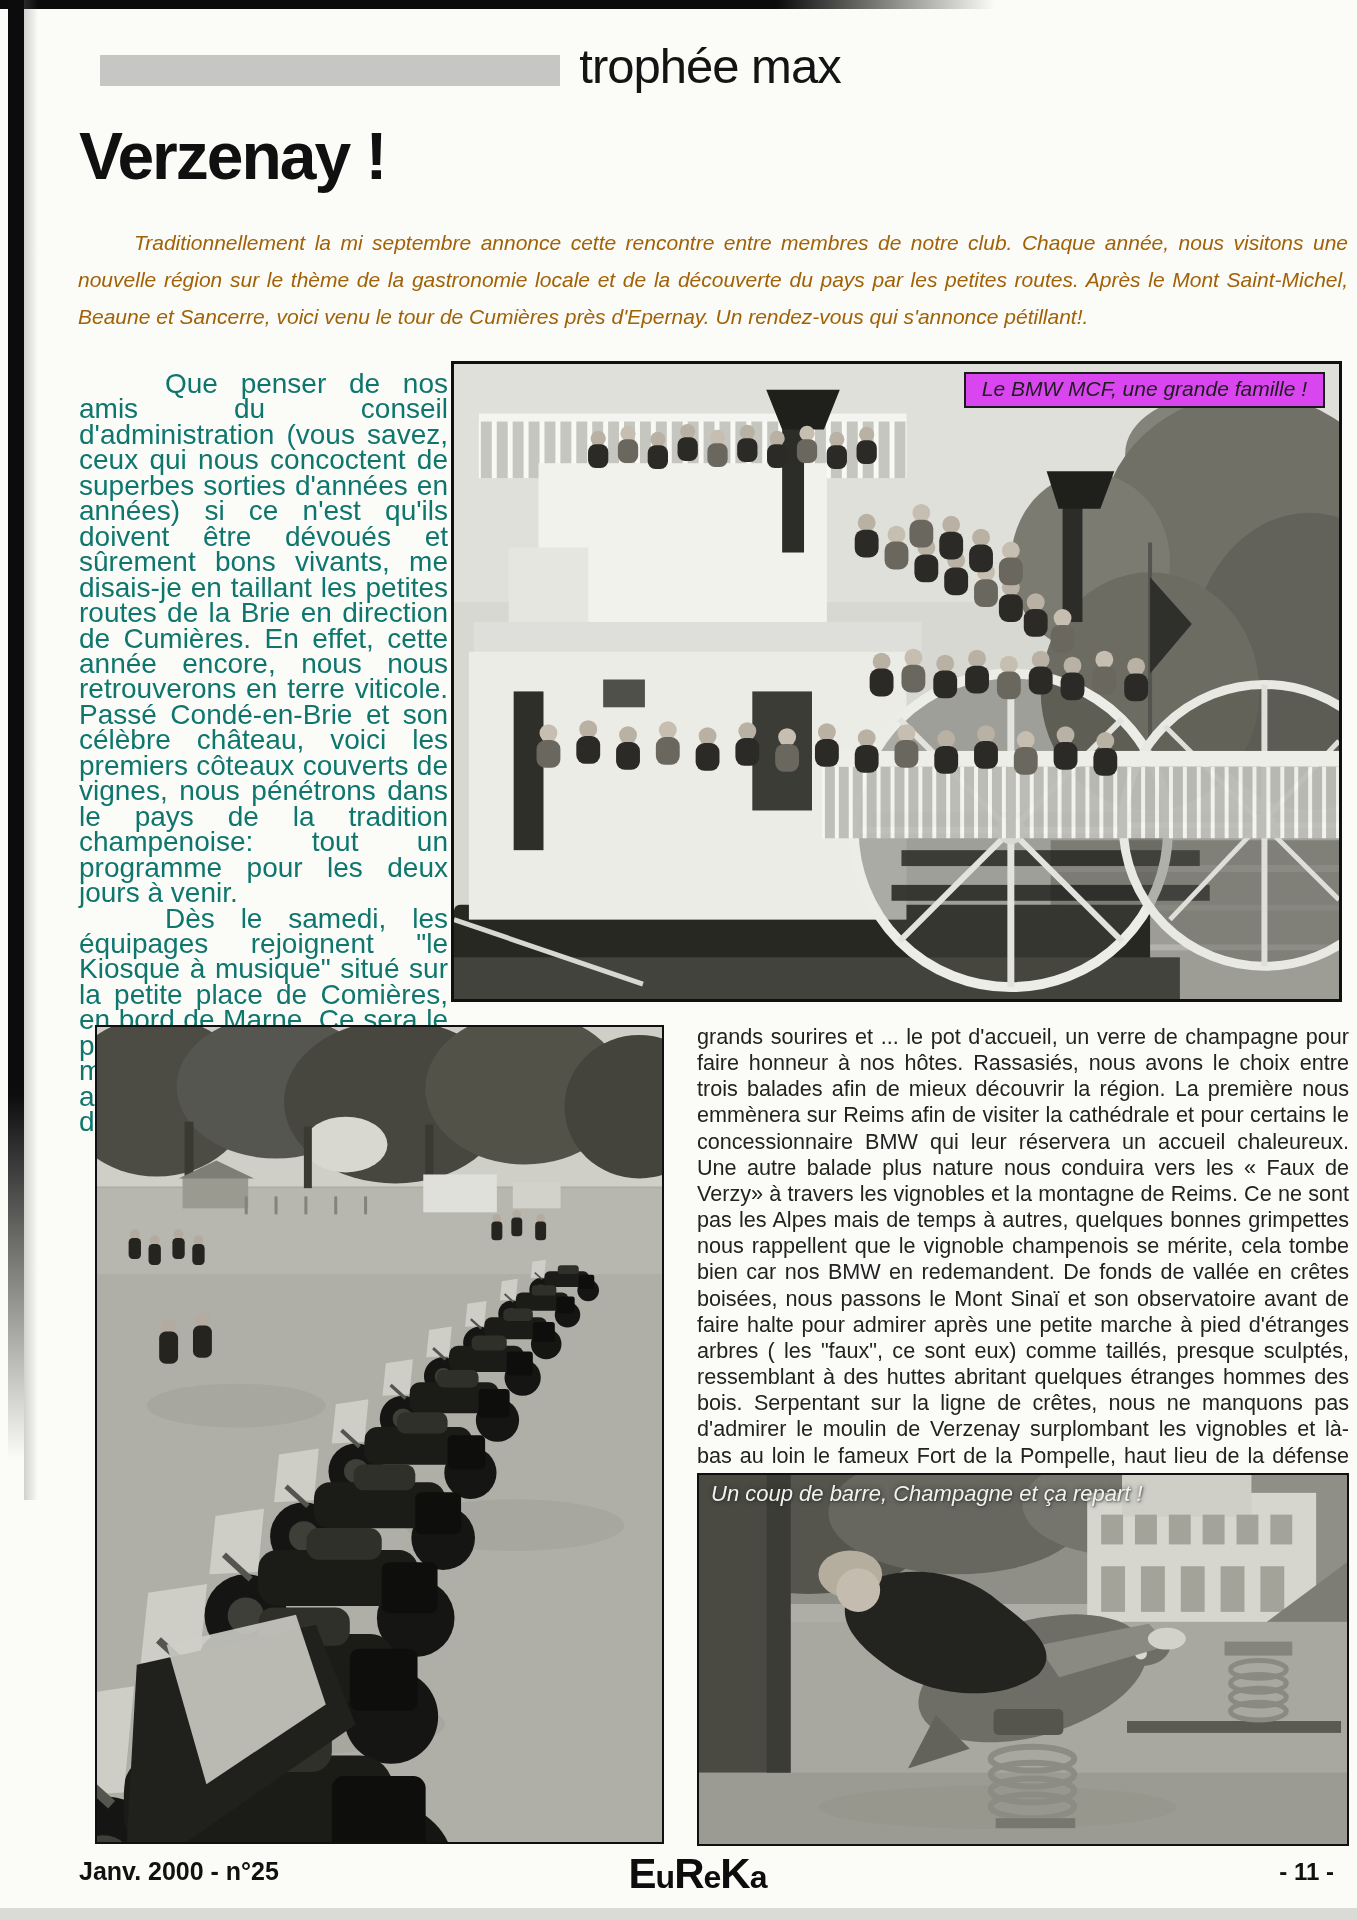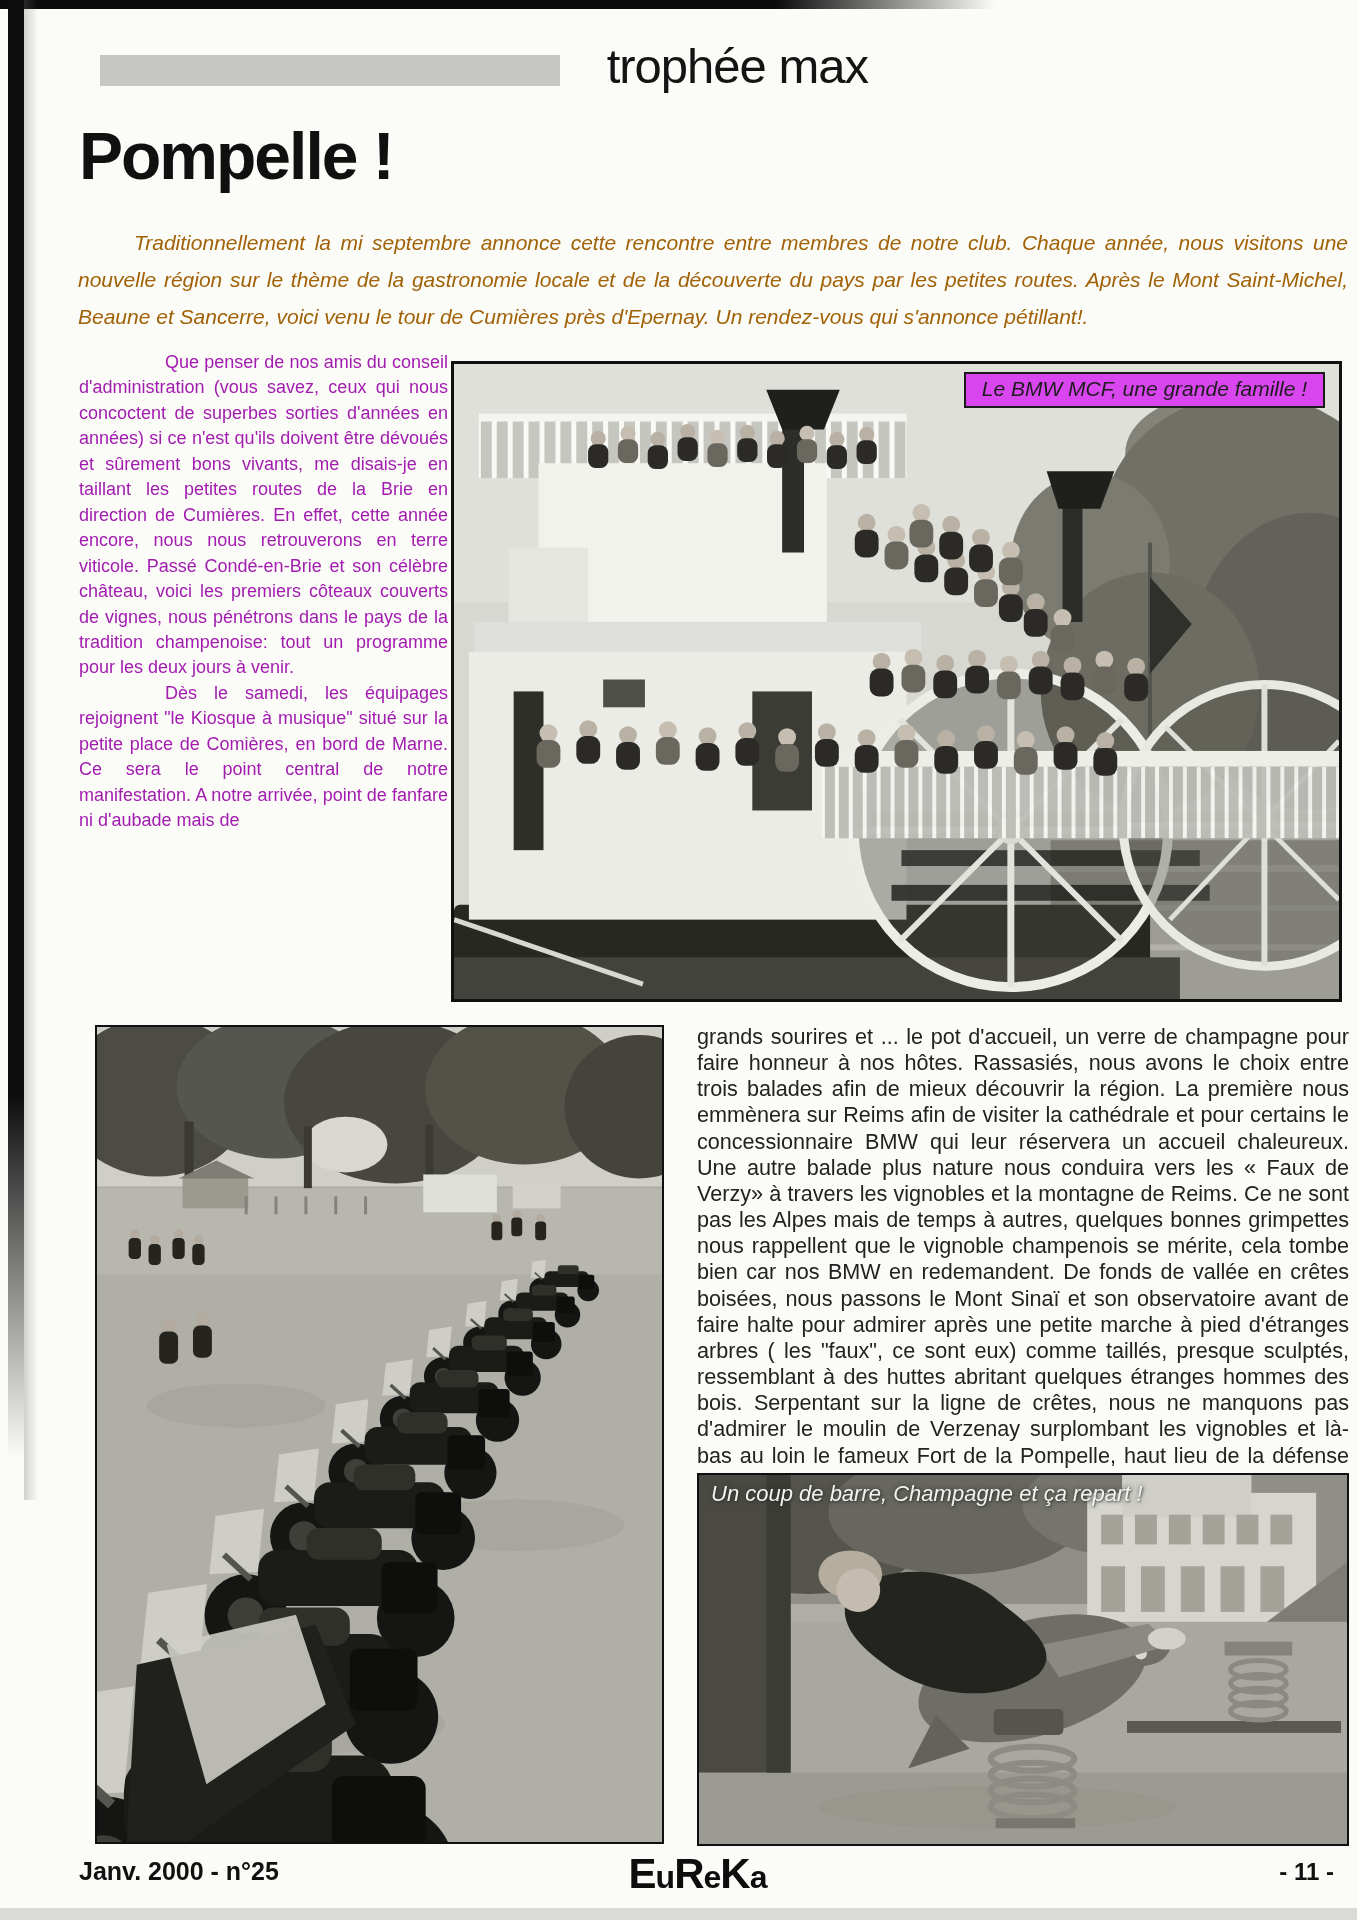--- a/index.html
+++ b/index.html
@@ -18,31 +18,31 @@
     background:linear-gradient(to bottom,#0c0c0c 0%,#0c0c0c 72%,rgba(12,12,12,0) 96%);}
   .left-scan-shadow{position:absolute;left:24px;top:0;width:14px;height:1500px;
     background:linear-gradient(to right,rgba(110,110,110,.30),rgba(110,110,110,0));}
   .bottom-strip{position:absolute;left:0;bottom:0;width:100%;height:12px;background:#dadad7;}
 
   
   .band{position:absolute;height:31px;background:#c6c6c4;}
   .band-left{left:100px;top:55px;width:460px;}
   .band-right{left:862px;top:55px;width:474px;text-align:right;}
   .byline{display:inline-block;padding:4px 16px 0 0;font-size:21px;color:#f5f5f2;letter-spacing:.5px;}
-  .header-title{position:absolute;left:552px;top:38px;width:316px;text-align:right;
+  .header-title{position:absolute;left:552px;top:38px;width:316px;text-align:center;
     font-size:49px;font-weight:400;color:#141414;letter-spacing:-1px;}
 
   
   .article-title{position:absolute;left:79px;top:118px;font-size:66px;font-weight:700;
     letter-spacing:-2px;color:#101010;}
   .intro{position:absolute;left:78px;top:224px;width:1270px;
     font-size:21px;line-height:37px;font-style:italic;text-align:justify;text-indent:56px;color:#a16207;}
 
-  .left-col{position:absolute;left:79px;top:350px;width:369px;
-    font-size:18px;line-height:25.45px;text-align:justify;color:#a21caf;}
+  .left-col{position:absolute;left:79px;top:371px;width:369px;
+    font-size:28px;line-height:25.45px;text-align:justify;color:#0f766e;}
   .left-col p{margin:0;text-indent:86px;}
   .left-col p + p{}
 
   .right-col{position:absolute;left:697px;top:1024px;width:652px;
     font-size:21.6px;line-height:26.15px;text-align:justify;color:#222;}
   .right-col p{margin:0;}
 
   
   .photo{position:absolute;box-sizing:border-box;border:3px solid #101010;background:#d8d8d3;}
   .photo svg{display:block;width:100%;height:100%;}
@@ -68,21 +68,21 @@
 <div class="page">
 
   <div class="top-scan-bar"></div>
   <div class="left-scan-bar"></div>
   <div class="left-scan-shadow"></div>
   <div class="bottom-strip"></div>
 
   <div class="band band-left"></div>
   <div class="header-title">trophée max</div>
 
-  <div class="article-title">Pompelle !</div>
+  <div class="article-title">Verzenay !</div>
   <div class="intro">Traditionnellement la mi septembre annonce cette rencontre entre membres de notre club. Chaque année, nous visitons une nouvelle région sur le thème de la gastronomie locale et de la découverte du pays par les petites routes. Après le Mont Saint-Michel, Beaune et Sancerre, voici venu le tour de Cumières près d'Epernay. Un rendez-vous qui s'annonce pétillant!.</div>
 
   <div class="left-col">
     <p>Que penser de nos amis du conseil d'administration (vous savez, ceux qui nous concoctent de superbes sorties d'années en années) si ce n'est qu'ils doivent être dévoués et sûrement bons vivants, me disais-je en taillant les petites routes de la Brie en direction de Cumières. En effet, cette année encore, nous nous retrouverons en terre viticole. Passé Condé-en-Brie et son célèbre château, voici les premiers côteaux couverts de vignes, nous pénétrons dans le pays de la tradition champenoise: tout un programme pour les deux jours à venir.</p>
     <p>Dès le samedi, les équipages rejoignent "le Kiosque à musique" situé sur la petite place de Comières, en bord de Marne. Ce sera le point central de notre manifestation. A notre arrivée, point de fanfare ni d'aubade mais de</p>
   </div>
 
   <div class="photo photo-boat">
     <svg viewBox="0 0 890 640" preserveAspectRatio="none">
       <defs>

